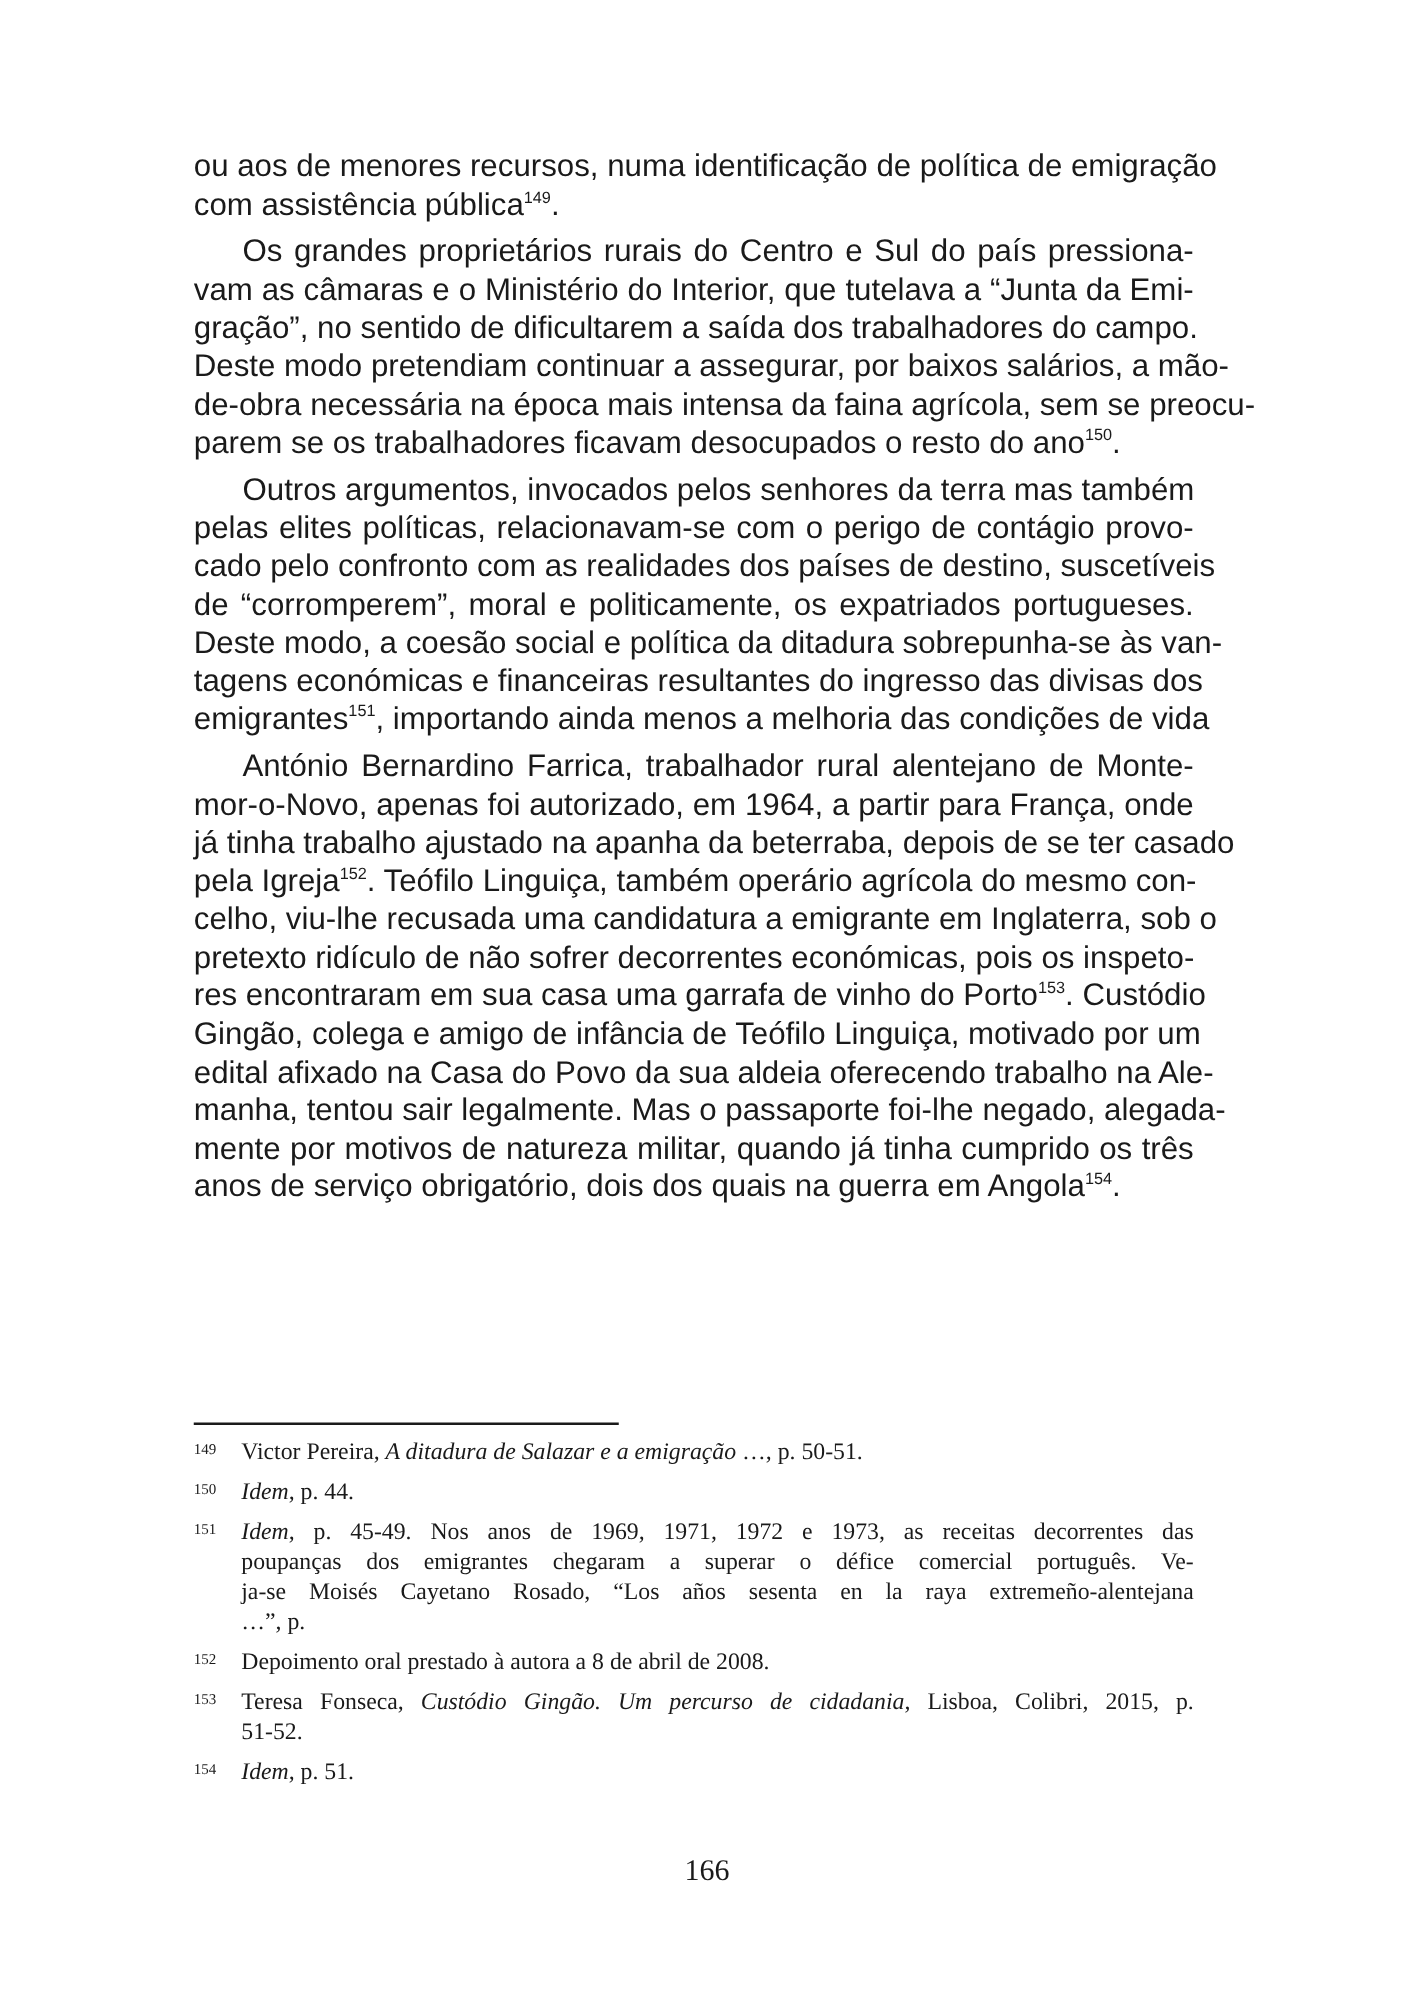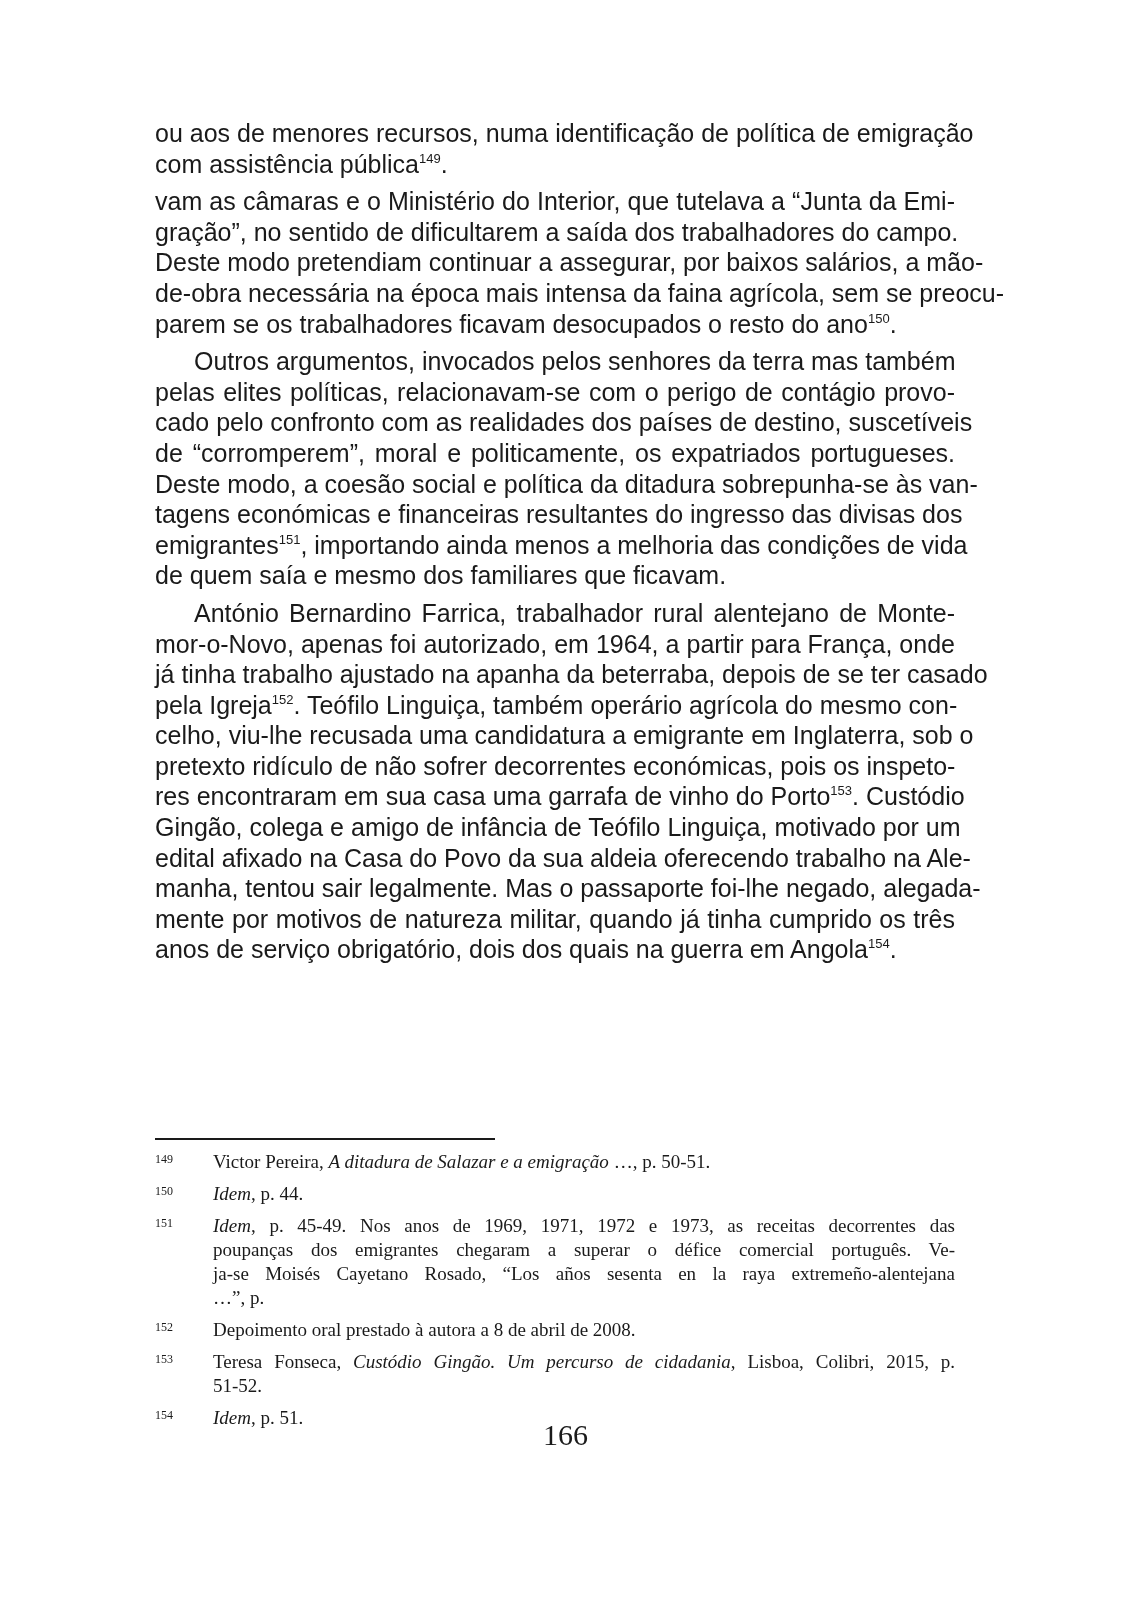--- a/index.html
+++ b/index.html
@@ -10,50 +10,50 @@
     .para { margin: 0 0 7px 0; }
     .line { display: block; white-space: nowrap; text-align: justify; text-align-last: justify; height: 30.6px; }
     .line.last { text-align-last: left; }
     .line.indent { padding-left: 39px; }
     sup { font-size: 13px; line-height: 0; vertical-align: 10px; }
     .rule { position: absolute; left: 155px; top: 1138px; width: 340px; height: 2px; background: #1a1a1a; }
     .notes { position: absolute; left: 155px; top: 1150px; width: 800px;
       font-family: "Liberation Serif", serif; font-size: 19px; line-height: 24px; }
     .note { position: relative; padding-left: 38px; margin-bottom: 8px; }
     .note-num { position: absolute; left: 0; top: -3px; font-size: 12px; }
-    .note .nl { display: block; white-space: nowrap; text-align: justify; text-align-last: justify; margin-left: 20px; }
+    .note .nl { display: block; white-space: nowrap; text-align: justify; text-align-last: justify; }
     .note .nl.last { text-align-last: left; }
-    .page-number { position: absolute; left: 0; width: 1131px; top: 1418px; text-align: center;
-      font-family: "Liberation Serif", serif; font-size: 30px; }
+    .page-number { position: absolute; left: 0; width: 1131px; top: 1484px; text-align: center;
+      font-family: "Liberation Serif", serif; font-size: 24px; }
   </style>
 </head>
 <body>
 
 <div class="page">
   <div class="body-text" id="body-text">
       <div class="para">
         <span class="line"><span>ou aos de menores recursos, numa identificação de política de emigração</span></span>
         <span class="line last"><span>com assistência pública</span><sup>149</sup><span>.</span></span>
       </div>
       <div class="para">
+        <span class="line indent"><span>Os grandes proprietários rurais do Centro e Sul do país pressiona-</span></span>
         <span class="line"><span>vam as câmaras e o Ministério do Interior, que tutelava a “Junta da Emi-</span></span>
         <span class="line"><span>gração”, no sentido de dificultarem a saída dos trabalhadores do campo.</span></span>
         <span class="line"><span>Deste modo pretendiam continuar a assegurar, por baixos salários, a mão-</span></span>
         <span class="line"><span>de-obra necessária na época mais intensa da faina agrícola, sem se preocu-</span></span>
         <span class="line last"><span>parem se os trabalhadores ficavam desocupados o resto do ano</span><sup>150</sup><span>.</span></span>
       </div>
       <div class="para">
         <span class="line indent"><span>Outros argumentos, invocados pelos senhores da terra mas também</span></span>
         <span class="line"><span>pelas elites políticas, relacionavam-se com o perigo de contágio provo-</span></span>
         <span class="line"><span>cado pelo confronto com as realidades dos países de destino, suscetíveis</span></span>
         <span class="line"><span>de “corromperem”, moral e politicamente, os expatriados portugueses.</span></span>
         <span class="line"><span>Deste modo, a coesão social e política da ditadura sobrepunha-se às van-</span></span>
         <span class="line"><span>tagens económicas e financeiras resultantes do ingresso das divisas dos</span></span>
         <span class="line"><span>emigrantes</span><sup>151</sup><span>, importando ainda menos a melhoria das condições de vida</span></span>
-        <span class="line last"><span>de quem saía e mesmo dos familiares que ficavam.</span></span>
       </div>
       <div class="para">
         <span class="line indent"><span>António Bernardino Farrica, trabalhador rural alentejano de Monte-</span></span>
         <span class="line"><span>mor-o-Novo, apenas foi autorizado, em 1964, a partir para França, onde</span></span>
         <span class="line"><span>já tinha trabalho ajustado na apanha da beterraba, depois de se ter casado</span></span>
         <span class="line"><span>pela Igreja</span><sup>152</sup><span>. Teófilo Linguiça, também operário agrícola do mesmo con-</span></span>
         <span class="line"><span>celho, viu-lhe recusada uma candidatura a emigrante em Inglaterra, sob o</span></span>
         <span class="line"><span>pretexto ridículo de não sofrer decorrentes económicas, pois os inspeto-</span></span>
         <span class="line"><span>res encontraram em sua casa uma garrafa de vinho do Porto</span><sup>153</sup><span>. Custódio</span></span>
         <span class="line"><span>Gingão, colega e amigo de infância de Teófilo Linguiça, motivado por um</span></span>

